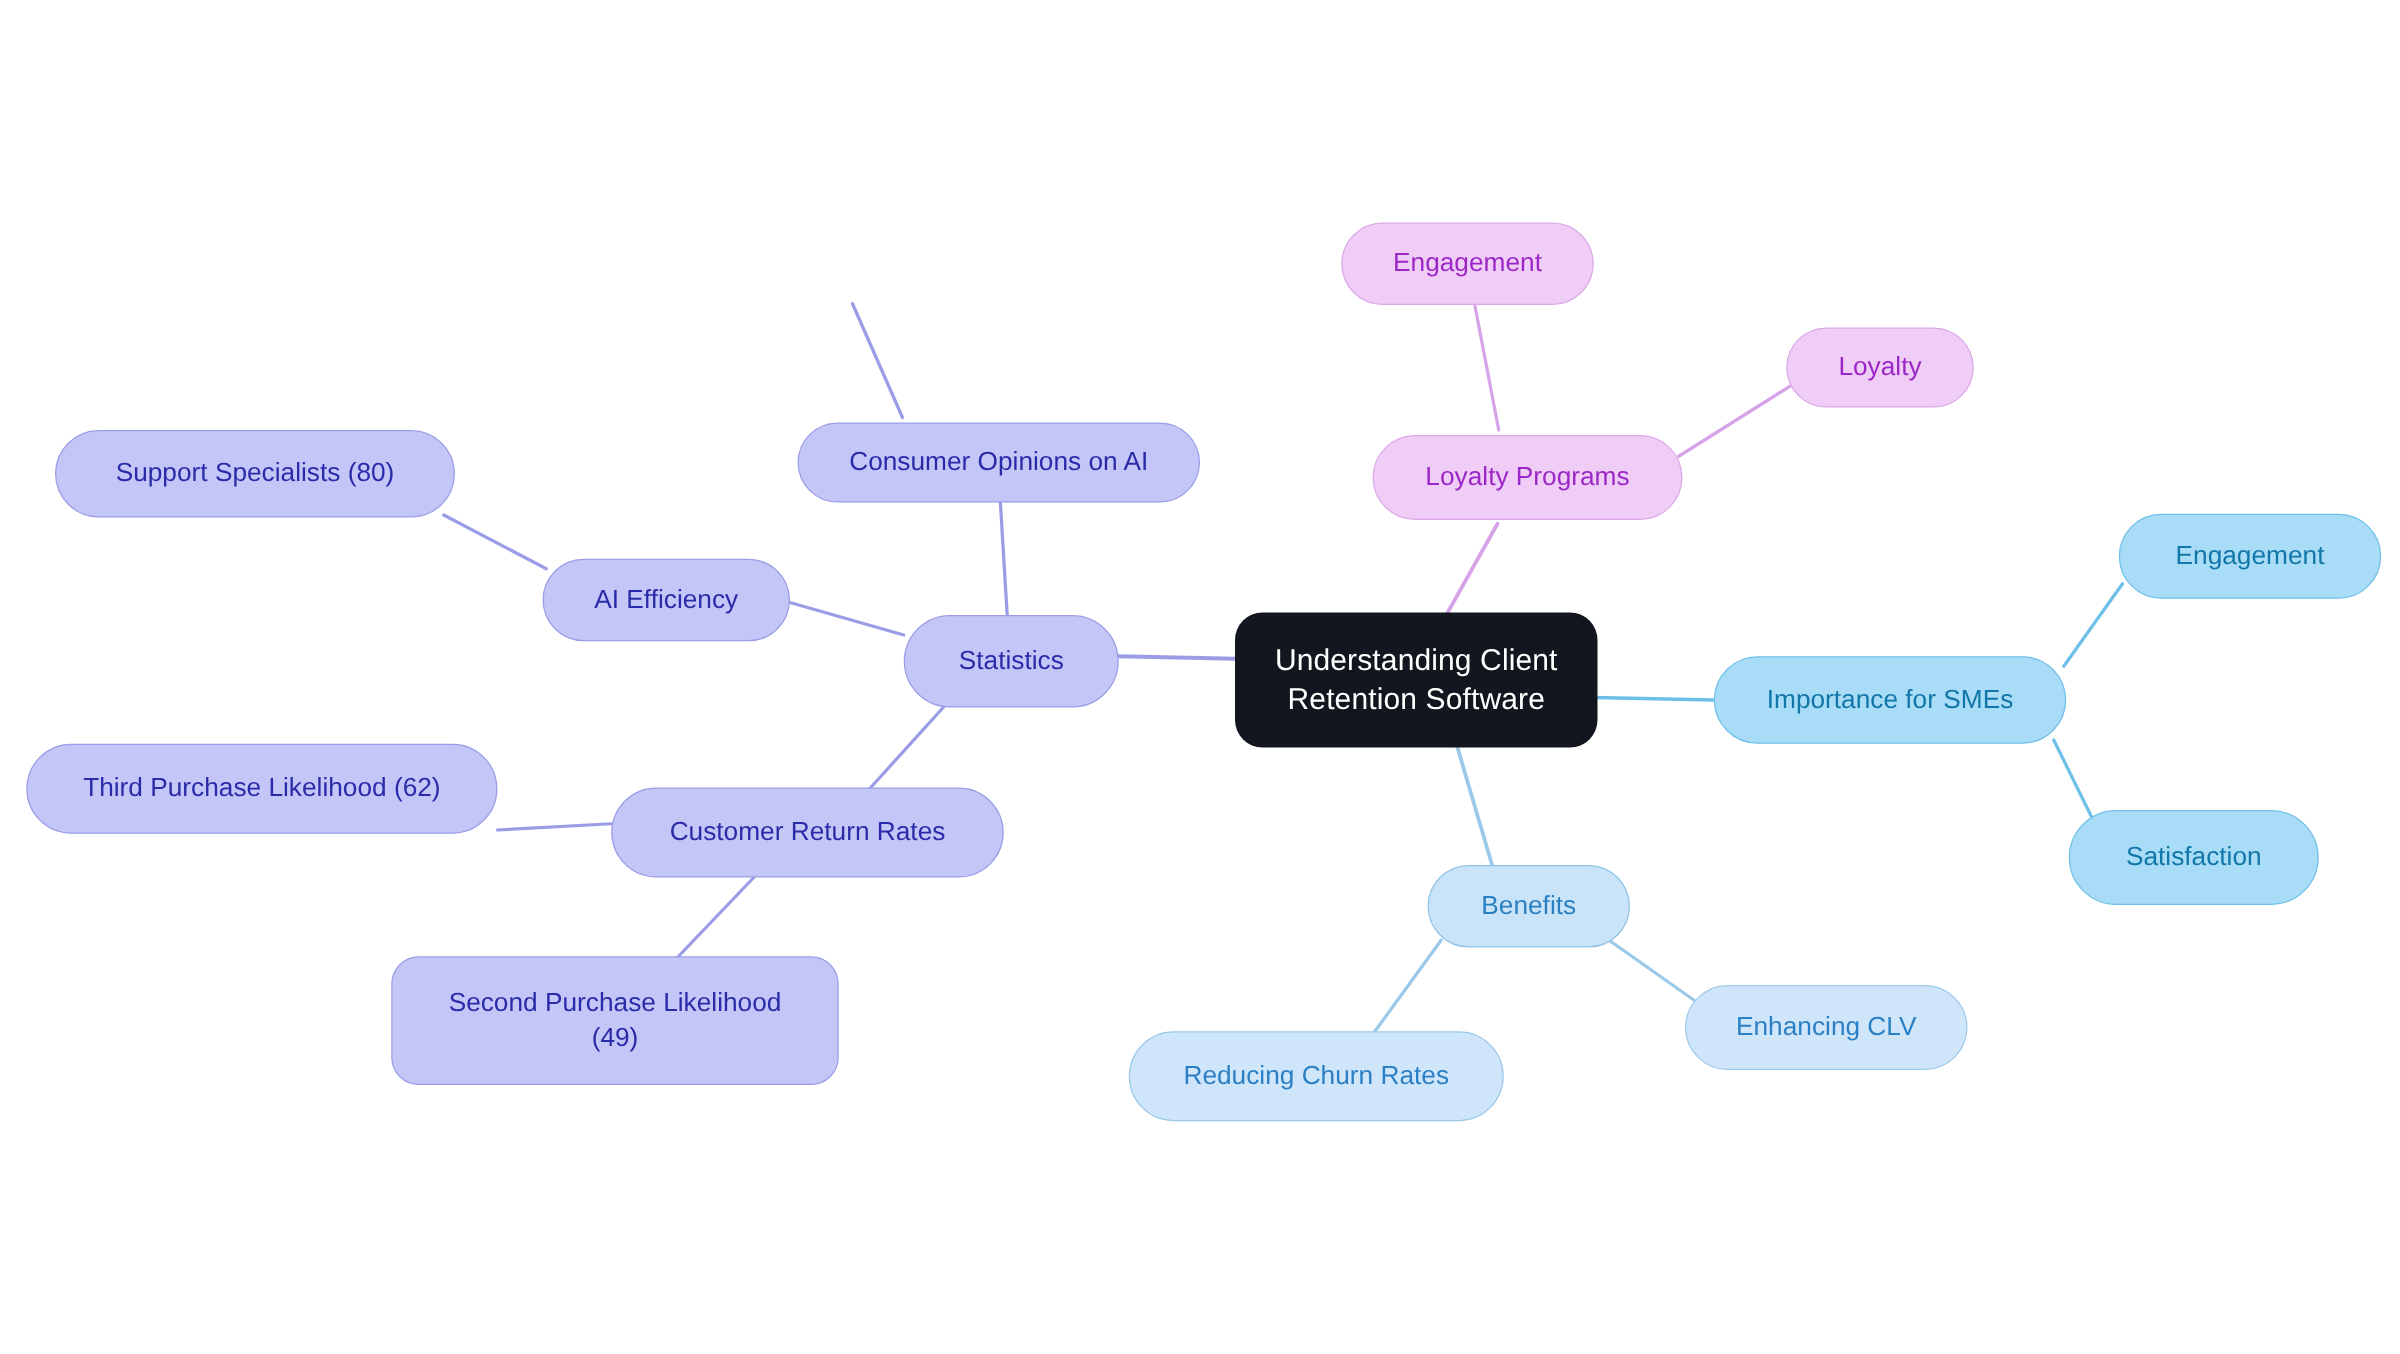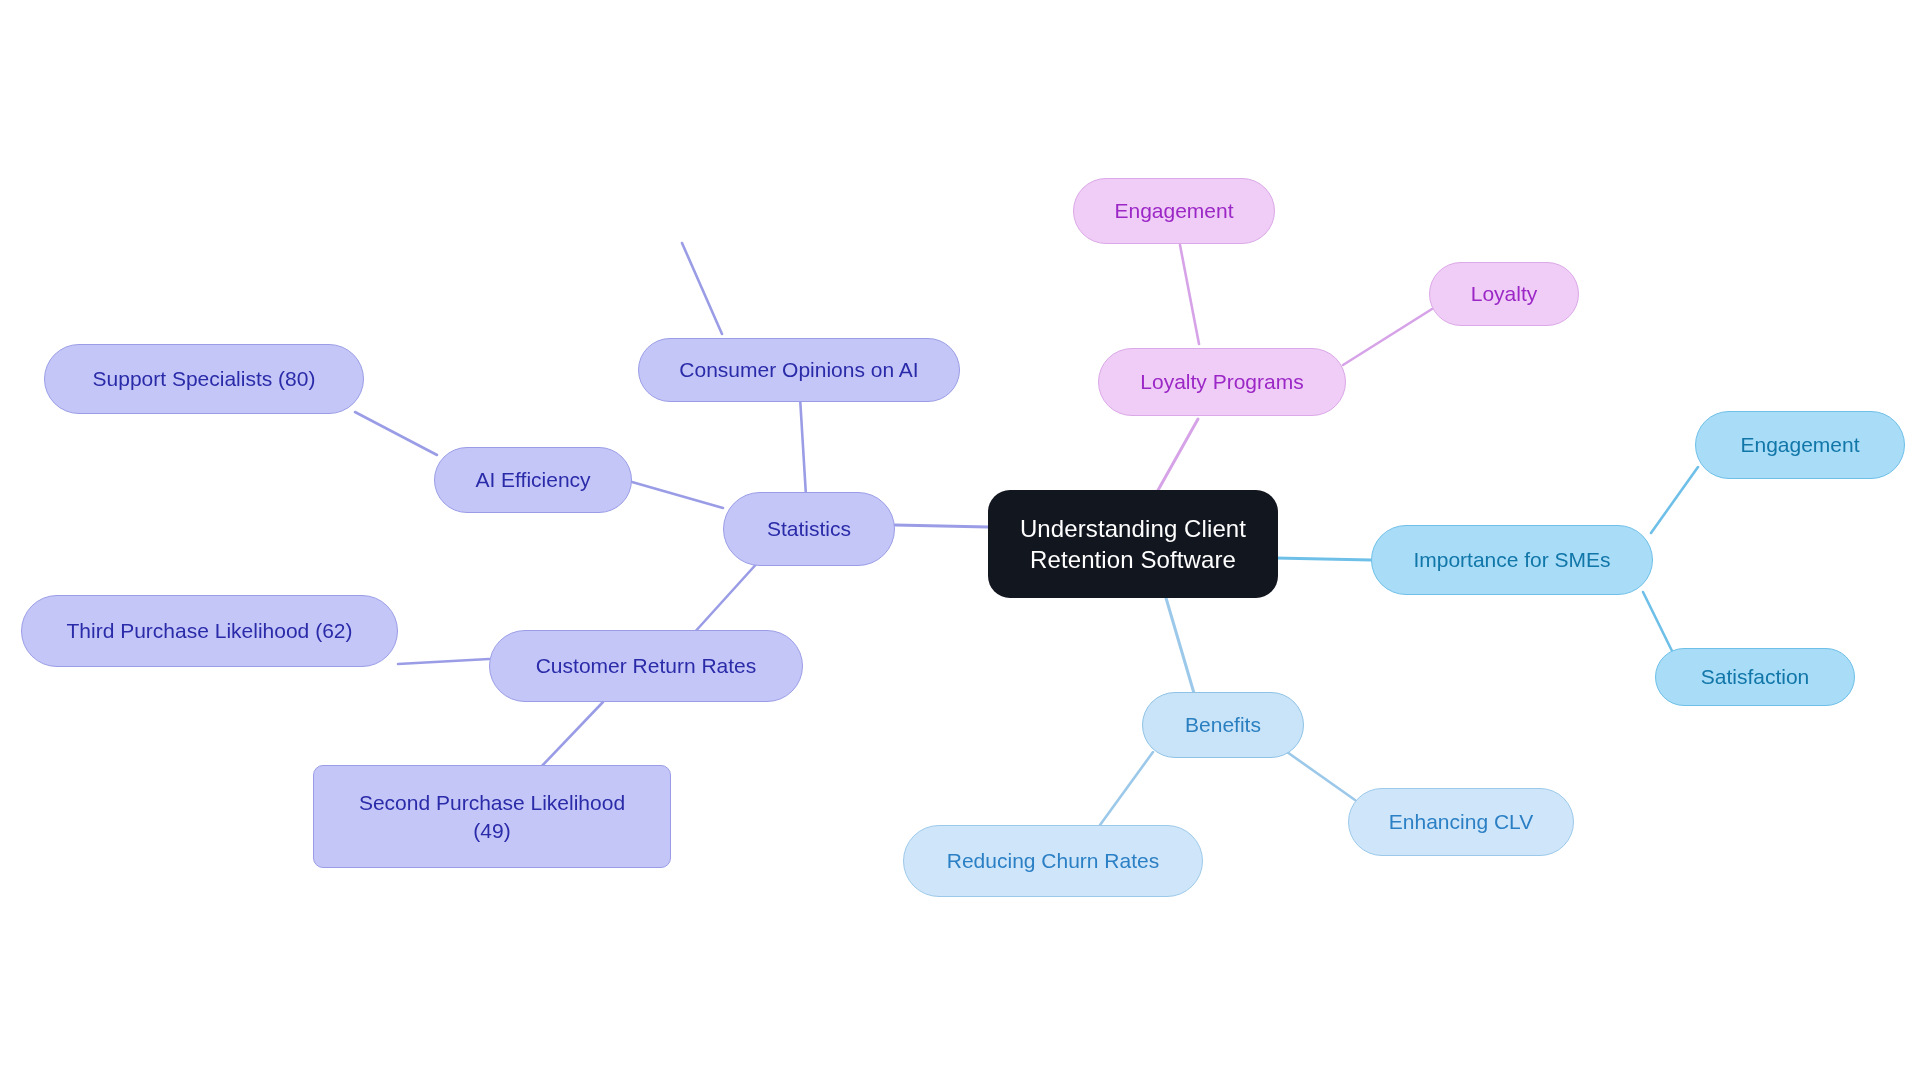--- a/index.html
+++ b/index.html
@@ -124,34 +124,34 @@
 
 
   <div class="node purple" style="left:434px; top:447px; width:198px; height:66px; font-size:21px;">AI Efficiency</div>
 
   <div class="node purple" style="left:44px; top:344px; width:320px; height:70px; font-size:21px;">Support Specialists (80)</div>
 
   <div class="node purple" style="left:489px; top:630px; width:314px; height:72px; font-size:21px;">Customer Return Rates</div>
 
   <div class="node purple" style="left:21px; top:595px; width:377px; height:72px; font-size:21px;">Third Purchase Likelihood (62)</div>
 
-  <div class="node purple" style="left:313px; top:765px; width:358px; height:103px; font-size:21px; border-radius:10px;">Second Purchase Likelihood
+  <div class="node purple" style="left:313px; top:765px; width:358px; height:103px; font-size:21px; border-radius:22px;">Second Purchase Likelihood
 (49)</div>
 
   <div class="node magenta" style="left:1098px; top:348px; width:248px; height:68px; font-size:21px;">Loyalty Programs</div>
 
   <div class="node magenta" style="left:1073px; top:178px; width:202px; height:66px; font-size:21px;">Engagement</div>
 
   <div class="node magenta" style="left:1429px; top:262px; width:150px; height:64px; font-size:21px;">Loyalty</div>
 
   <div class="node blue-mid" style="left:1371px; top:525px; width:282px; height:70px; font-size:21px;">Importance for SMEs</div>
 
   <div class="node blue-mid" style="left:1695px; top:411px; width:210px; height:68px; font-size:21px;">Engagement</div>
 
-  <div class="node blue-mid" style="left:1655px; top:648px; width:200px; height:58px; font-size:21px;">Satisfaction</div>
+  <div class="node blue-mid" style="left:1655px; top:648px; width:200px; height:76px; font-size:21px;">Satisfaction</div>
 
   <div class="node blue-light" style="left:1142px; top:692px; width:162px; height:66px; font-size:21px;">Benefits</div>
 
   <div class="node blue-pale" style="left:903px; top:825px; width:300px; height:72px; font-size:21px;">Reducing Churn Rates</div>
 
   <div class="node blue-pale" style="left:1348px; top:788px; width:226px; height:68px; font-size:21px;">Enhancing CLV</div>
 
 </div>
 
 </body></html>

